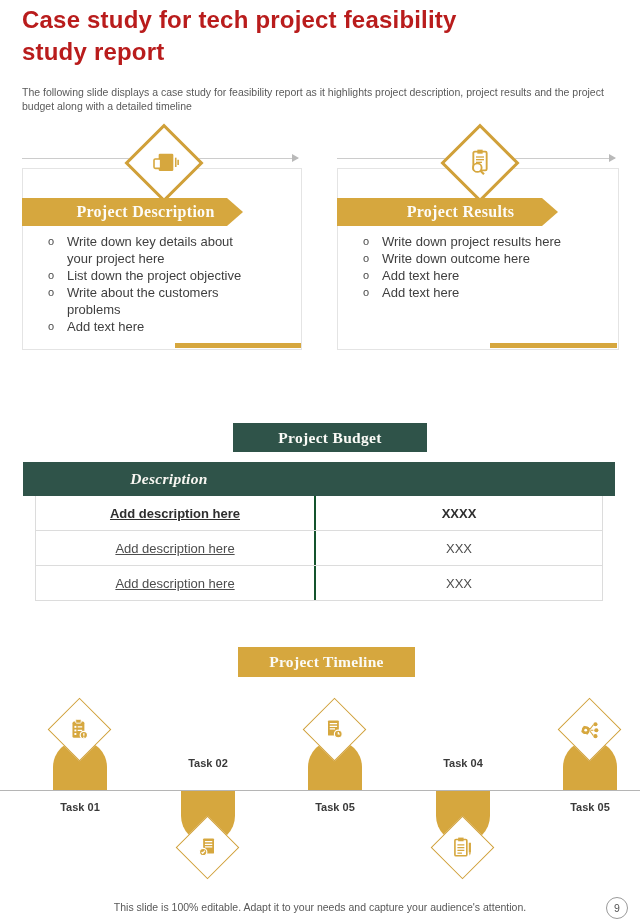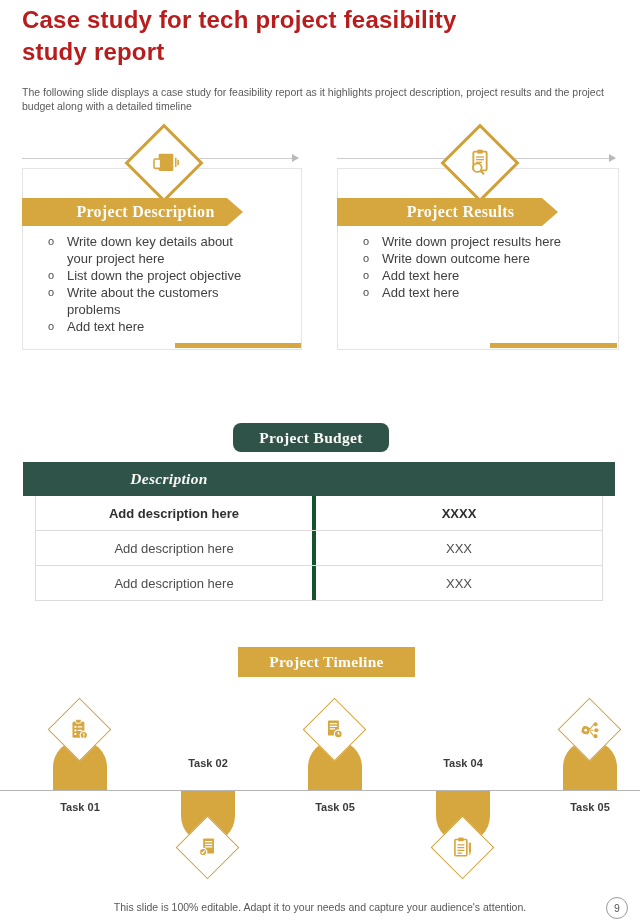--- a/index.html
+++ b/index.html
@@ -27,31 +27,31 @@
         clip-path:polygon(0 0,calc(100% - 16px) 0,100% 50%,calc(100% - 16px) 100%,0 100%);text-align:center;}
   .bullets{position:absolute;top:233px;margin:0;padding:0;list-style:none;
         font-size:13px;line-height:17px;color:#3f3f3f;}
   .bullets li{position:relative;padding-left:25px;margin-bottom:0;}
   .bullets li::before{content:"o";position:absolute;left:6px;top:0;font-size:11px;color:#4a4a4a;}
   .card-bar{position:absolute;top:343px;height:5px;background:#D6A73E;z-index:4;}
 
   
   .section-label{position:absolute;display:flex;align-items:center;justify-content:center;
         font-family:"Liberation Serif",serif;font-weight:700;font-size:15.5px;color:#fbfbf7;letter-spacing:.3px;}
-  .budget-label{left:233px;top:423px;width:156px;height:29px;background:#2F5349;border-radius:8px;}
+  .budget-label{left:233px;top:423px;width:194px;height:29px;background:#2F5349;}
   .tbl-header{position:absolute;left:23px;top:462px;width:592px;height:34px;background:#2F5349;
         display:grid;grid-template-columns:292px 1fr;font-style:italic;}
   .tbl-header .hcell{display:flex;align-items:center;justify-content:center;
         font-family:"Liberation Serif",serif;font-weight:700;font-size:15.5px;color:#f7f6f1;letter-spacing:.3px;}
   .tbl-body{position:absolute;left:35px;top:496px;width:568px;border:1px solid #dcdcdc;border-top:none;box-sizing:border-box;}
   .t-row{display:grid;grid-template-columns:280px 1fr;height:34px;border-bottom:1px solid #dcdcdc;
         font-size:13px;color:#4d4d4d;}
   .t-row:last-child{border-bottom:none;}
   .t-row .cell{display:flex;align-items:center;justify-content:center;}
-  .t-row .cell.desc{border-right:4px solid #14532d;}
+  .t-row .cell.desc{border-right:2px solid #14532d;text-decoration:underline;}
   .t-row.bold{font-weight:700;color:#2e2e2e;}
 
   
   .timeline-label{left:238px;top:647px;width:177px;height:30px;background:#D6A73E;}
   .tl-line{position:absolute;left:0;top:790px;width:640px;height:1px;background:#b5b5b5;z-index:1;}
   .arch{position:absolute;width:54px;background:#D6A73E;z-index:2;}
   .arch.up{top:740px;height:50px;border-radius:27px 27px 0 0;}
   .arch.down{top:791px;height:52px;border-radius:0 0 27px 27px;}
   .t-diamond{position:absolute;width:45px;height:45px;background:#fff;border:1.5px solid #D0A039;
         transform:rotate(45deg);z-index:3;display:flex;align-items:center;justify-content:center;box-sizing:border-box;}

